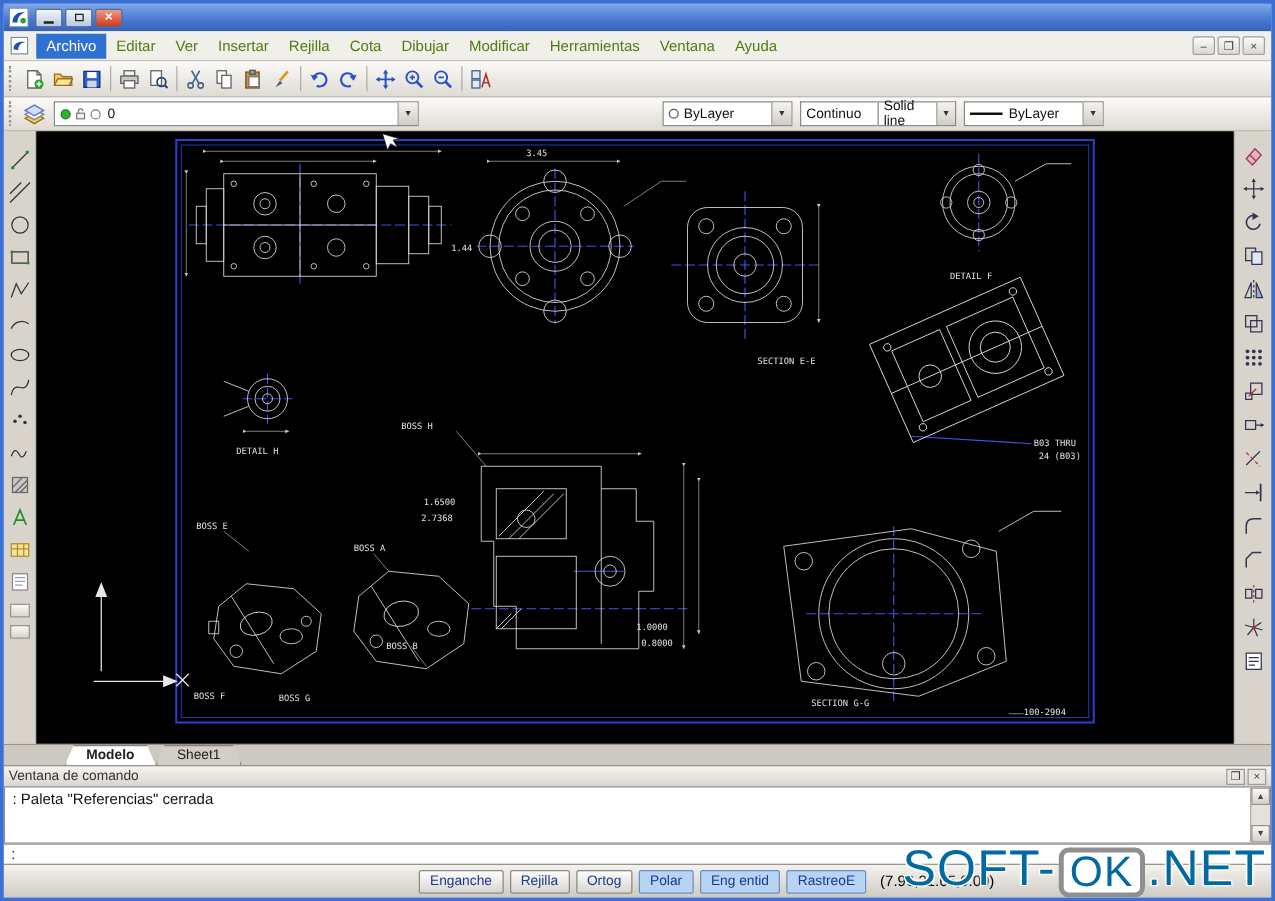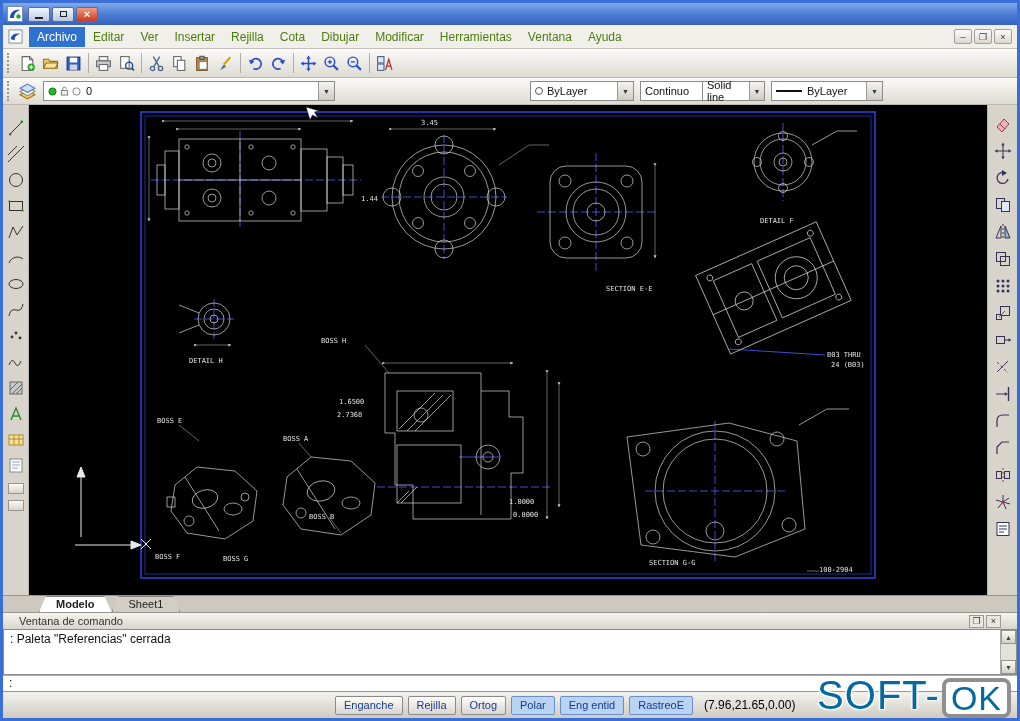--- a/index.html
+++ b/index.html
@@ -49,26 +49,26 @@
   .side-toolbar.right{width:30px;border-left:1px solid #b8b4ac;padding-top:8px;gap:5px;}
   .vicon{width:22px;height:22px;display:flex;align-items:center;justify-content:center;}
   .vbtn-small{width:16px;height:11px;border:1px solid #9a968e;background:linear-gradient(#fbfaf8,#d8d5cd);margin-top:2px;}
 
   .canvas{flex:1;position:relative;background:#000;overflow:hidden;}
   .canvas svg.cad{position:absolute;left:0;top:0;}
   .ann-host{position:absolute;inset:0;pointer-events:none;}
   .cad-label{position:absolute;color:#e2e2e2;font:7px "DejaVu Sans Mono",monospace;white-space:nowrap;}
 
   
-  .tabs-row{height:17px;background:#cdc9c1;border-top:1px solid #98948c;display:flex;align-items:flex-end;padding-left:36px;}
+  .tabs-row{height:17px;background:#cdc9c1;border-top:1px solid #98948c;display:flex;align-items:flex-end;padding-left:49px;}
   .sheet-tab{height:16px;line-height:15px;font-size:11px;padding:0 16px;background:#d2cec6;border:1px solid #88847c;border-bottom:none;clip-path:polygon(7px 0,calc(100% - 7px) 0,100% 100%,0 100%);color:#222;}
   .sheet-tab.active{background:#fff;font-weight:bold;}
 
   
-  .cmd-title{height:17px;background:linear-gradient(#f6f4f0,#d9d5cd);border-top:1px solid #98948c;display:flex;align-items:center;font-size:11px;color:#333;padding:0 16px;}
+  .cmd-title{height:17px;background:linear-gradient(#f6f4f0,#d9d5cd);border-top:1px solid #98948c;display:flex;align-items:center;font-size:11px;color:#333;padding:0 4px;}
   .cmd-title .cmd-btns{margin-left:auto;display:flex;gap:2px;}
   .cmd-btn{width:15px;height:13px;border:1px solid #9a9a9a;background:#e9e6df;display:flex;align-items:center;justify-content:center;font-size:9px;color:#333;}
   .cmd-body{height:46px;background:#fff;border:1px solid #8a8a8a;position:relative;font-size:12px;color:#111;}
   .cmd-history{padding:2px 6px;white-space:pre;}
   .cmd-scroll{position:absolute;right:0;top:0;bottom:0;width:16px;background:#e4e1da;border-left:1px solid #b0aca4;display:flex;flex-direction:column;justify-content:space-between;}
   .scroll-btn{height:14px;display:flex;align-items:center;justify-content:center;font-size:7px;color:#444;background:linear-gradient(#fbfaf8,#d4d1c9);border:1px solid #9a968e;}
   .cmd-prompt{height:16px;background:#fff;border-top:1px solid #b4b0a8;font-size:12px;color:#111;padding:0 6px;line-height:15px;}
 
   
   .statusbar{height:27px;background:linear-gradient(#f4f2ee,#cfcbc3);border-top:1px solid #98948c;display:flex;align-items:center;gap:5px;padding-left:332px;}
@@ -745,15 +745,16 @@
     <span class="stbtn">Ortog</span>
     <span class="stbtn active">Polar</span>
     <span class="stbtn active">Eng entid</span>
     <span class="stbtn active">RastreoE</span>
     <span class="coords">(7.96,21.65,0.00)</span>
   </div>
 
   <div class="watermark">
     <span>SOFT-</span>
     <span class="wm-badge">OK</span>
+    <span>.NET</span>
   </div>
 
 </div>
 
 </body></html>

